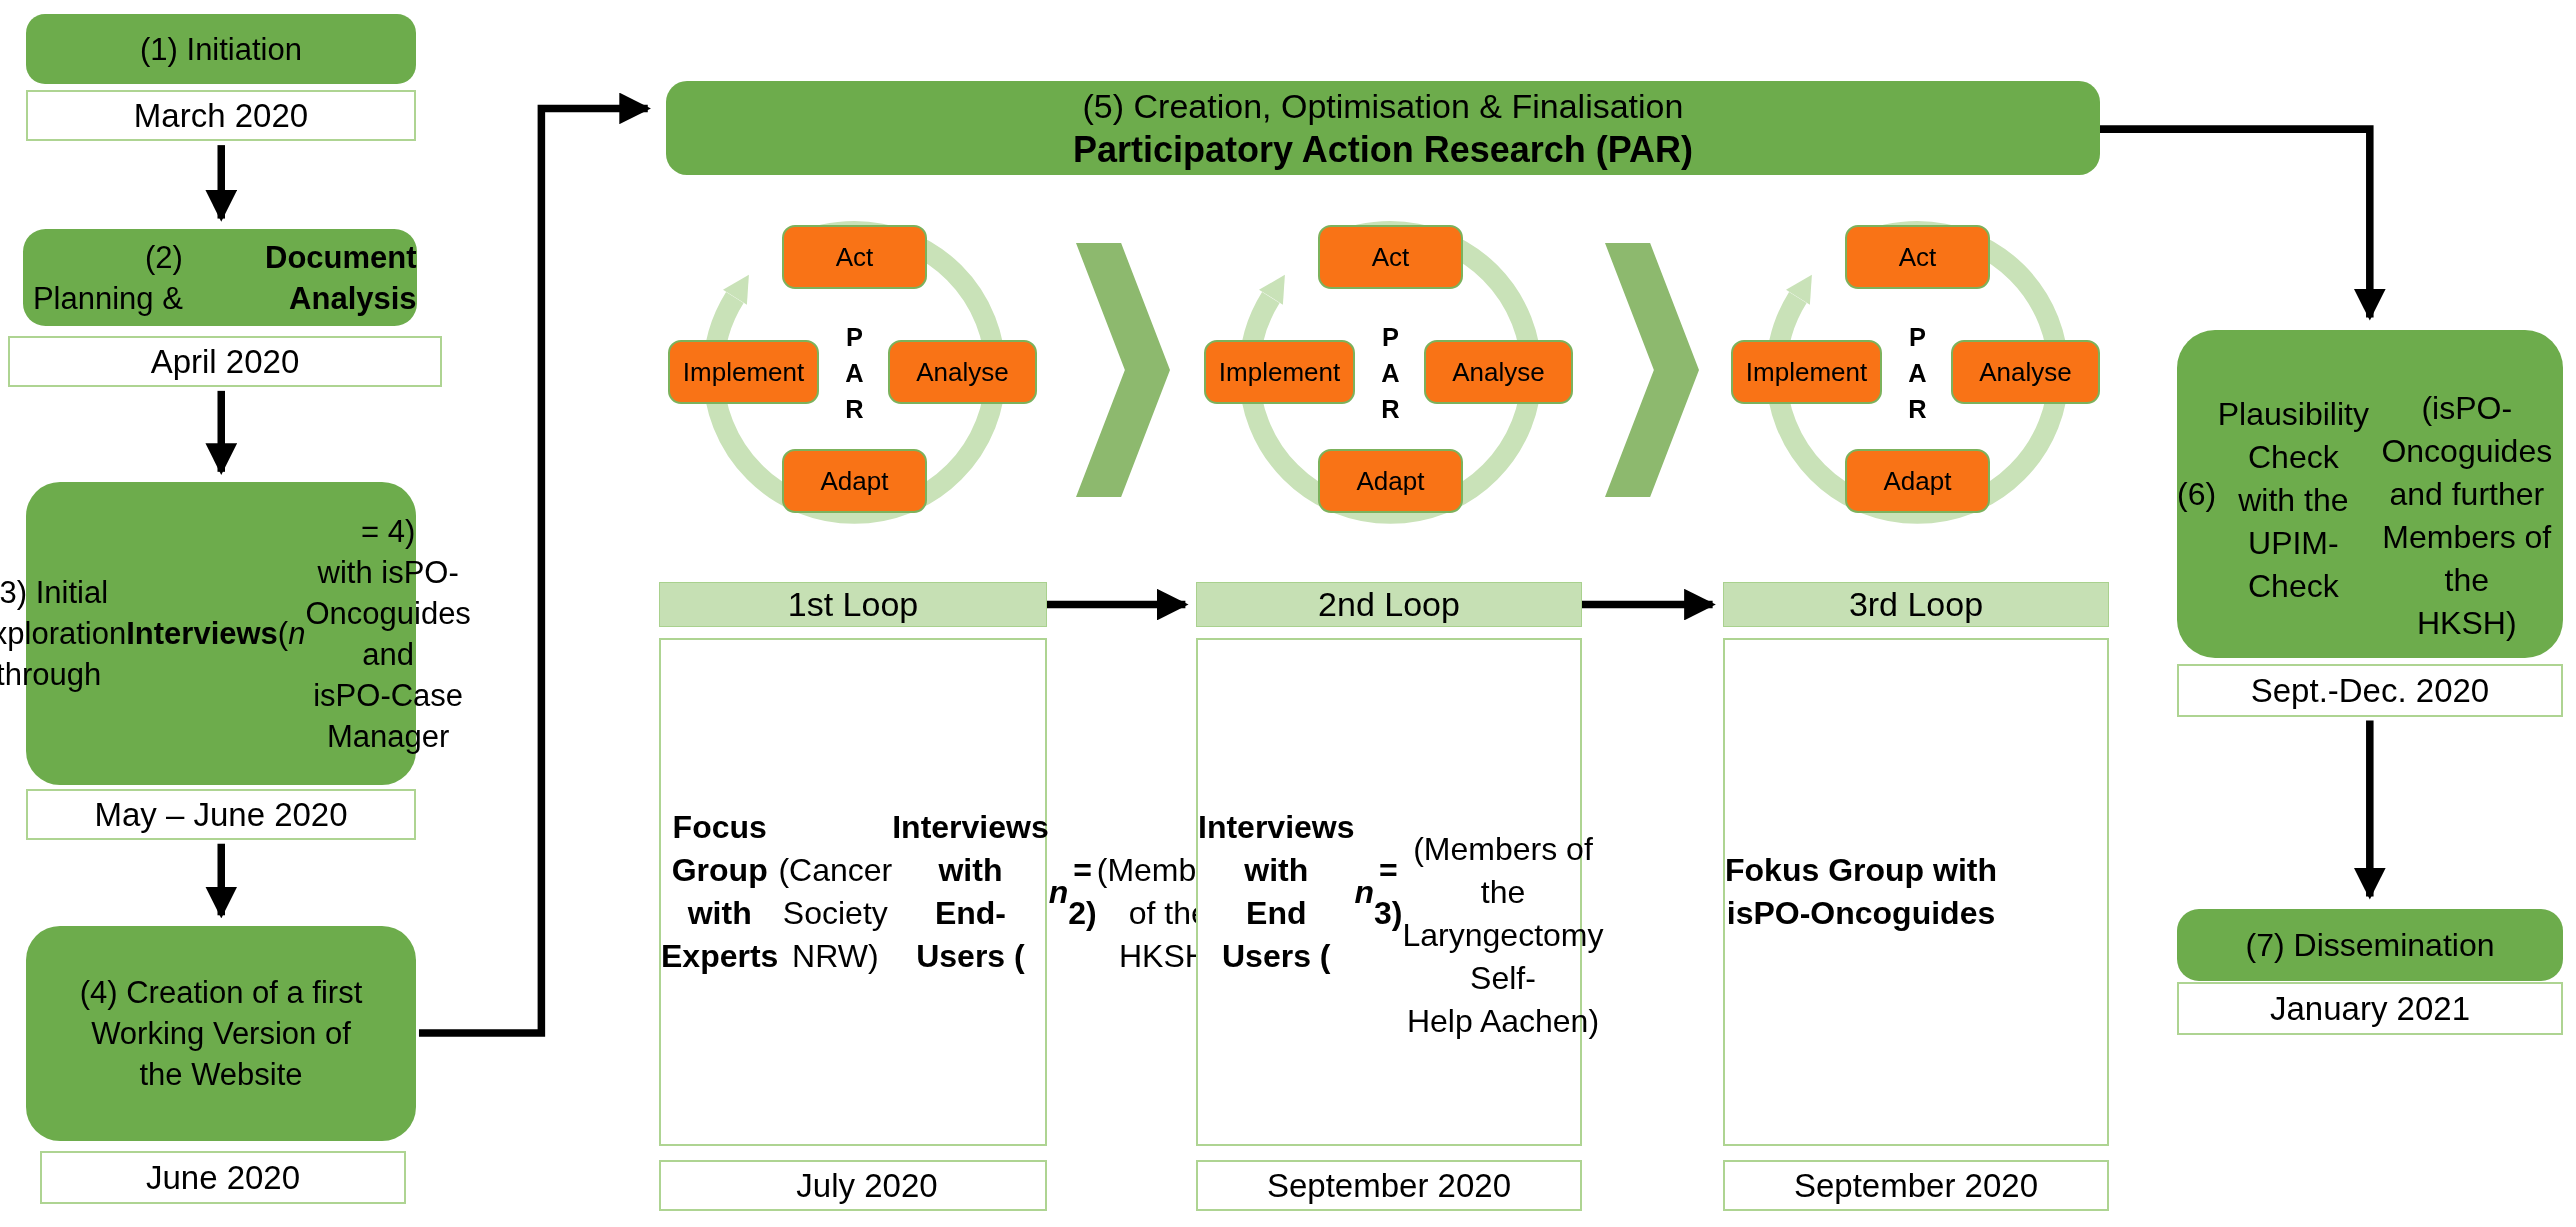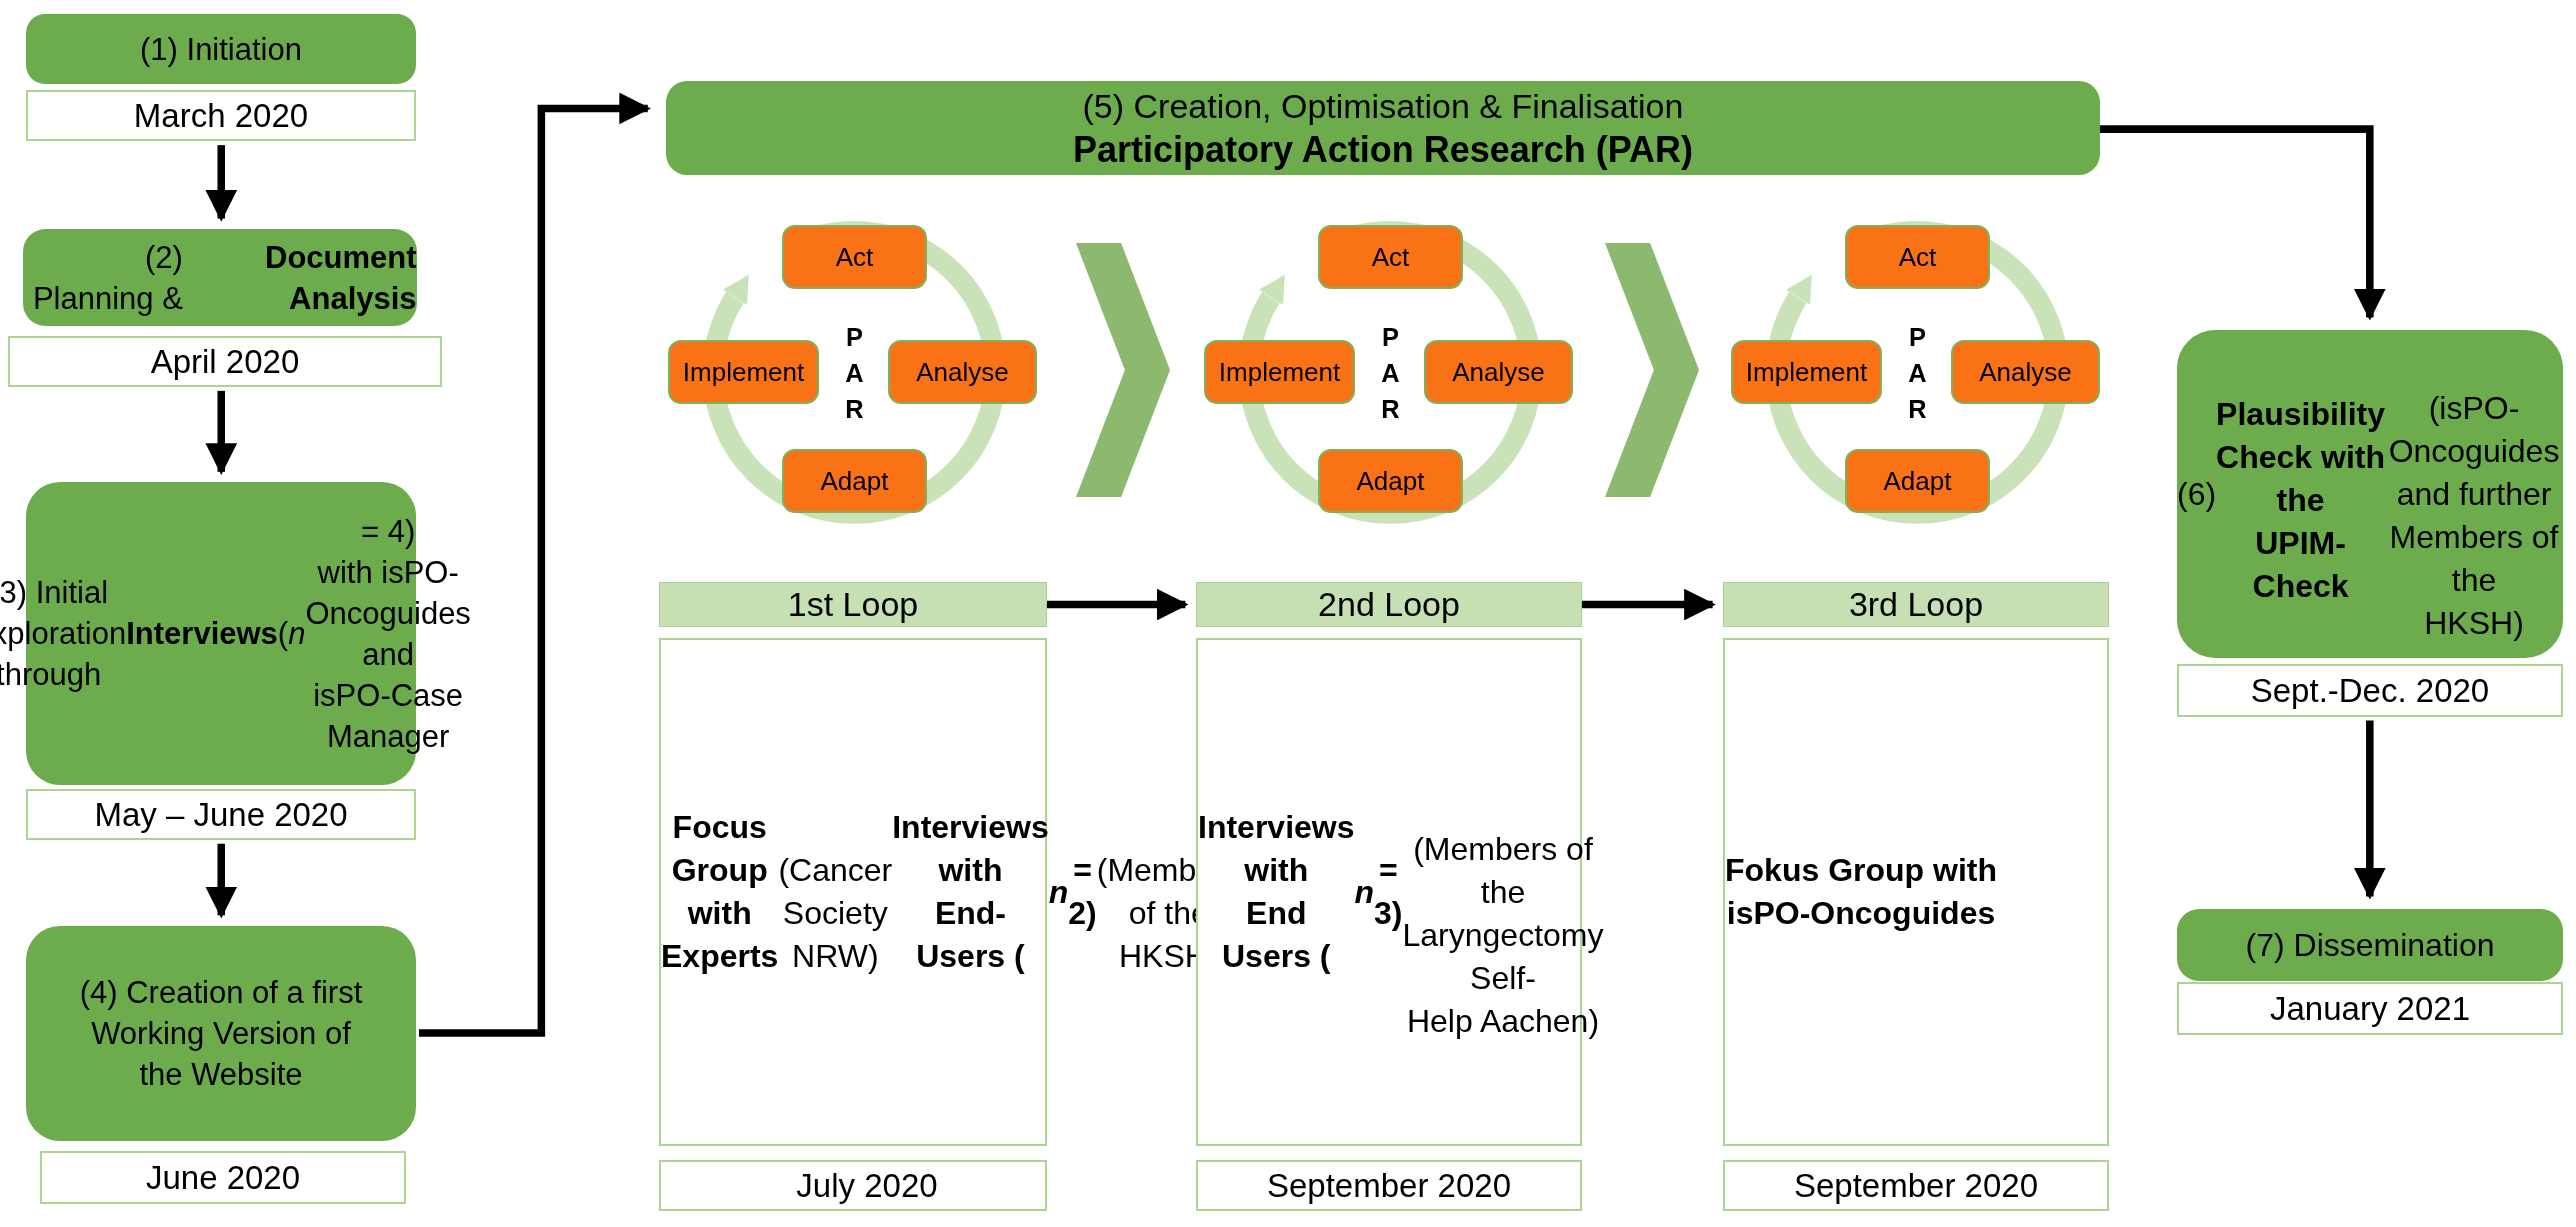--- a/index.html
+++ b/index.html
@@ -172,21 +172,21 @@
 (Members of the
 Laryngectomy Self-
 Help Aachen)</span></div>
   <div class="datebox" style="left:1196px;top:1160px;width:386px;height:51px;">September 2020</div>
 
   <div class="loop-header" style="left:1723px;top:582px;width:386px;height:45px;">3rd Loop</div>
   <div class="loop-body" style="left:1723px;top:638px;width:386px;height:508px;"><span style="font-weight: 700;">Fokus Group with
 isPO-Oncoguides</span></div>
   <div class="datebox" style="left:1723px;top:1160px;width:386px;height:51px;">September 2020</div>
 
-  <div class="gbox" style="left:2177px;top:330px;width:386px;height:328px;border-radius:38px;font-size:32px;line-height:43px;"><span>(6) </span><span style="font-weight: 700; margin-top: 13px;">Plausibility
+  <div class="gbox" style="left:2177px;top:330px;width:386px;height:328px;border-radius:38px;font-size:32px;line-height:43px;"><span>(6) </span><span style="font-weight: 400; margin-top: 13px;">Plausibility
 Check with the
 UPIM-Check</span><span>
 (isPO-Oncoguides
 and further
 Members of the
 HKSH)</span></div>
   <div class="datebox" style="left:2177px;top:664px;width:386px;height:53px;">Sept.-Dec. 2020</div>
 
   <div class="gbox" style="left:2177px;top:909px;width:386px;height:72px;border-radius:22px;font-size:32px;"><span>(7) Dissemination</span></div>
   <div class="datebox" style="left:2177px;top:982px;width:386px;height:53px;">January 2021</div>

